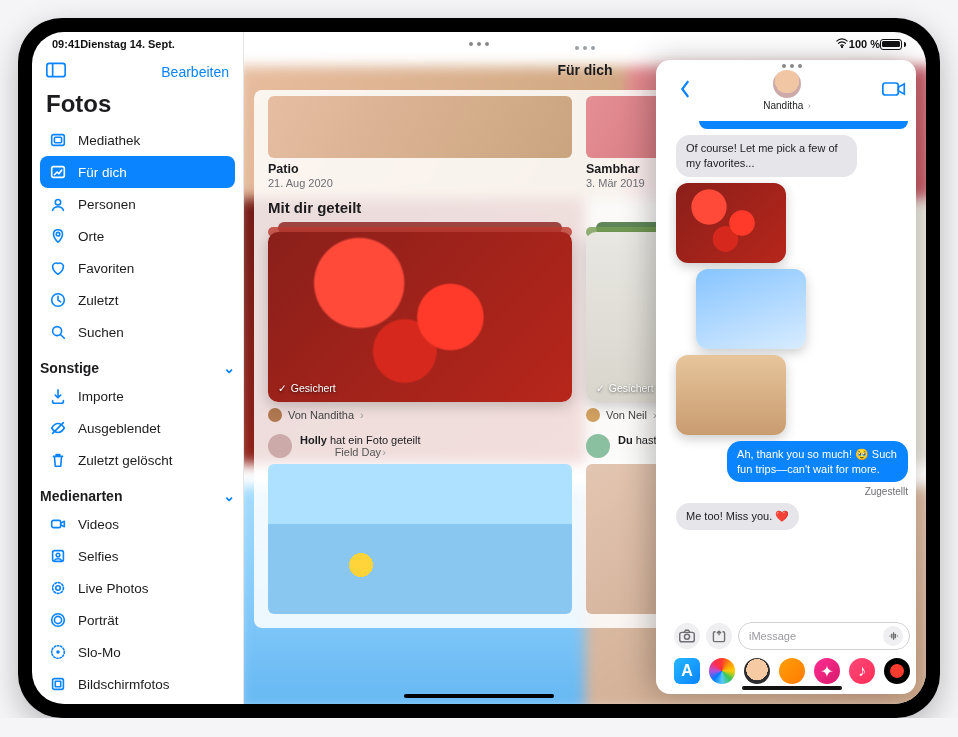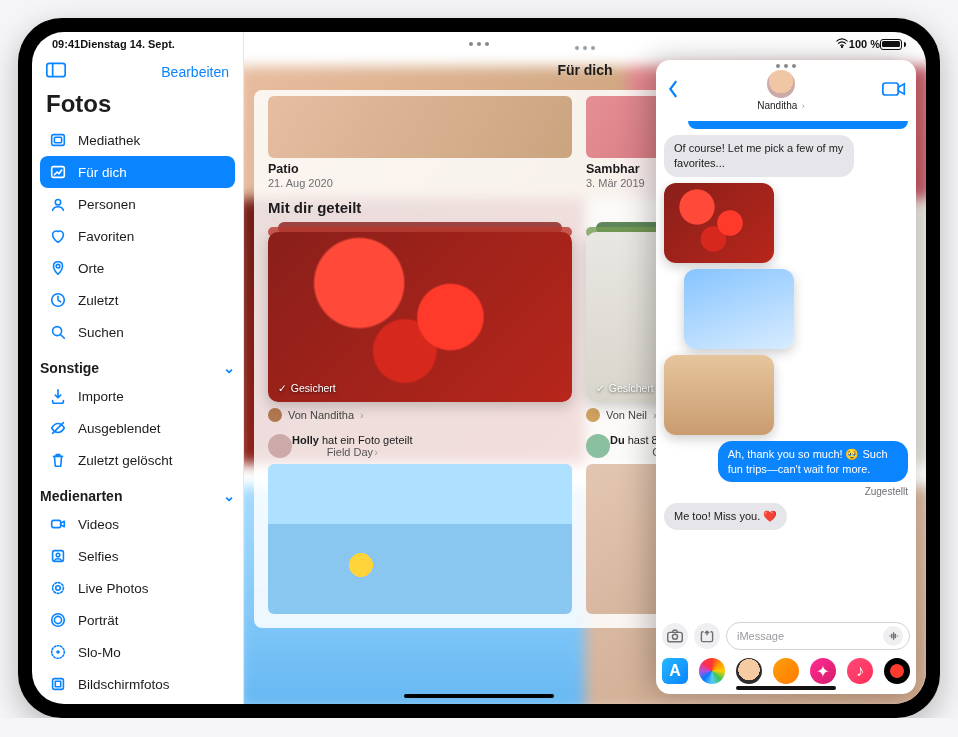--- a/index.html
+++ b/index.html
@@ -68,33 +68,33 @@
   .stack .bg2{inset:0;top:5px;height:10px;background:#c13a2e;opacity:.8;}
   .stack .main-img{position:absolute;inset:0;top:10px;border-radius:10px;box-shadow:0 4px 14px rgba(0,0,0,.2);}
   .chili{background:radial-gradient(circle at 30% 30%,#ff4a3a 0 18%,transparent 19%),radial-gradient(circle at 60% 50%,#ff3a2a 0 16%,transparent 17%),radial-gradient(circle at 45% 70%,#d6281c 0 15%,transparent 16%),linear-gradient(135deg,#8a1f1a,#b7261b);}
   .umbrella{background:radial-gradient(circle at 48% 60%,#ff2a2a 0 30%,transparent 31%),linear-gradient(#e9e7e2,#d8d5cc);}
   .saved{position:absolute;bottom:8px;left:10px;color:#fff;font-size:10.5px;text-shadow:0 1px 3px rgba(0,0,0,.6);display:flex;align-items:center;gap:4px;}
   .from{display:flex;align-items:center;gap:6px;font-size:11px;color:#444;margin-top:6px;}
   .from .av{width:14px;height:14px;border-radius:50%;background:#b07850;}
   .from .chev{color:#9a9aa0;}
 
   .activity-head{display:flex;gap:14px;padding:6px 14px 0;}
-  .ahead{flex:1;display:flex;align-items:center;font-size:11px;}
+  .ahead{flex:1;display:flex;gap:8px;align-items:center;font-size:11px;}
   .ahead .av{width:24px;height:24px;border-radius:50%;background:#caa;}
   .ahead .name{font-weight:700;}
   .ahead .sub{display:block;color:#555;text-align:center;}
   .ahead .chev{color:#9a9aa0;margin-left:-2px;}
   .activity-imgs{display:flex;gap:14px;padding:6px 14px 14px;}
   .actimg{flex:1;height:150px;border-radius:6px;}
   .girl{background:linear-gradient(180deg,#aee0ff 0 40%,#89c7f0 0 100%);position:relative;}
   .girl::after{content:"";position:absolute;left:26%;top:58%;width:28px;height:28px;border-radius:50%;background:radial-gradient(circle,#ffd33a 0 60%,transparent 61%);}
   .hand{background:linear-gradient(145deg,#e3c6b2,#c9a489);}
 
   
-  .slideover{position:absolute;top:28px;right:10px;width:260px;bottom:10px;background:#fff;border-radius:14px;box-shadow:-6px 0 30px rgba(0,0,0,.25);overflow:hidden;display:flex;flex-direction:column;z-index:30;}
+  .slideover{position:absolute;top:28px;right:10px;width:260px;bottom:10px;background:#fff;border-radius:14px;box-shadow:-6px 0 30px rgba(0,0,0,.25);overflow:hidden;display:flex;flex-direction:column;z-index:30;padding-left:12px;}
   .so-dots{display:flex;gap:4px;justify-content:center;padding:4px 0 0;}
   .so-head{display:flex;align-items:center;justify-content:space-between;padding:2px 10px 4px;}
   .so-head .back{color:var(--blue);}
   .so-head .title{display:flex;flex-direction:column;align-items:center;font-size:10px;}
   .so-head .av{width:28px;height:28px;border-radius:50%;background:radial-gradient(circle at 50% 40%,#f1c6a5 0 55%,#caa 56%);margin-bottom:2px;}
   .so-head .vchev{color:#9a9aa0;margin-left:2px;font-size:9px;}
   .msgs{flex:1;overflow:hidden;display:flex;flex-direction:column;gap:6px;padding:6px 8px 0;}
   .bubble{max-width:78%;padding:6px 10px;border-radius:14px;font-size:11px;line-height:1.35;white-space:pre-wrap;}
   .blob-blue{position:relative;height:8px;margin-left:auto;width:90%;border-radius:0 0 12px 12px;background:var(--blue);}
   .in{background:var(--badge);align-self:flex-start;}
@@ -196,33 +196,33 @@
                 <svg viewBox="0 0 20 20">
                   <circle cx="10" cy="8" r="3" stroke="#0a84ff" stroke-width="1.8" fill="none" stroke-linecap="round" stroke-linejoin="round"></circle>
                   <path d="M4 17c1-3 4-4 6-4s5 1 6 4" stroke="#0a84ff" stroke-width="1.8" fill="none" stroke-linecap="round" stroke-linejoin="round"></path>
                 </svg>
               </span>
               <span>Personen</span>
             </div>
             <div class="item">
               <span class="ico">
                 <svg viewBox="0 0 20 20">
-                  <path d="M10 17s-6-4-6-9a4 4 0 0 1 6-3 4 4 0 0 1 6 3c0 5-6 9-6 9z" stroke="#0a84ff" stroke-width="1.8" fill="none" stroke-linecap="round" stroke-linejoin="round"></path>
-                </svg>
-              </span>
-              <span>Favoriten</span>
-            </div>
-            <div class="item">
-              <span class="ico">
-                <svg viewBox="0 0 20 20">
                   <path d="M10 3c3 0 5 2 5 5 0 4-5 9-5 9S5 12 5 8c0-3 2-5 5-5z" stroke="#0a84ff" stroke-width="1.8" fill="none" stroke-linecap="round" stroke-linejoin="round"></path>
                   <circle cx="10" cy="8" r="2" stroke="#0a84ff" stroke-width="1.8" fill="none" stroke-linecap="round" stroke-linejoin="round"></circle>
                 </svg>
               </span>
               <span>Orte</span>
+            </div>
+            <div class="item">
+              <span class="ico">
+                <svg viewBox="0 0 20 20">
+                  <path d="M10 17s-6-4-6-9a4 4 0 0 1 6-3 4 4 0 0 1 6 3c0 5-6 9-6 9z" stroke="#0a84ff" stroke-width="1.8" fill="none" stroke-linecap="round" stroke-linejoin="round"></path>
+                </svg>
+              </span>
+              <span>Favoriten</span>
             </div>
             <div class="item">
               <span class="ico">
                 <svg viewBox="0 0 20 20">
                   <circle cx="10" cy="10" r="7" stroke="#0a84ff" stroke-width="1.8" fill="none" stroke-linecap="round" stroke-linejoin="round"></circle>
                   <path d="M10 6v4l3 2" stroke="#0a84ff" stroke-width="1.8" fill="none" stroke-linecap="round" stroke-linejoin="round"></path>
                 </svg>
               </span>
               <span>Zuletzt</span>
             </div>

